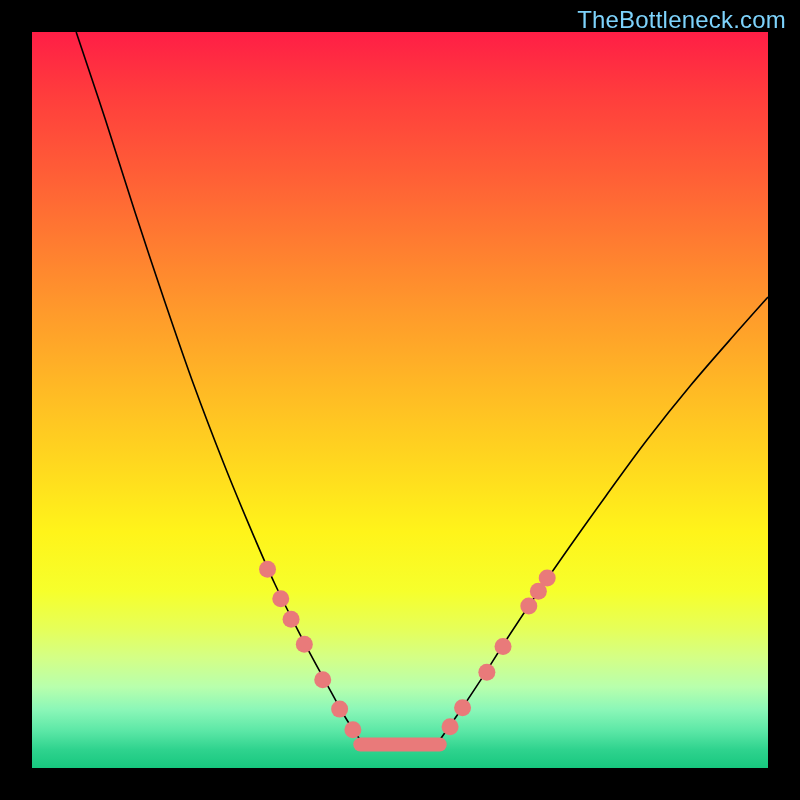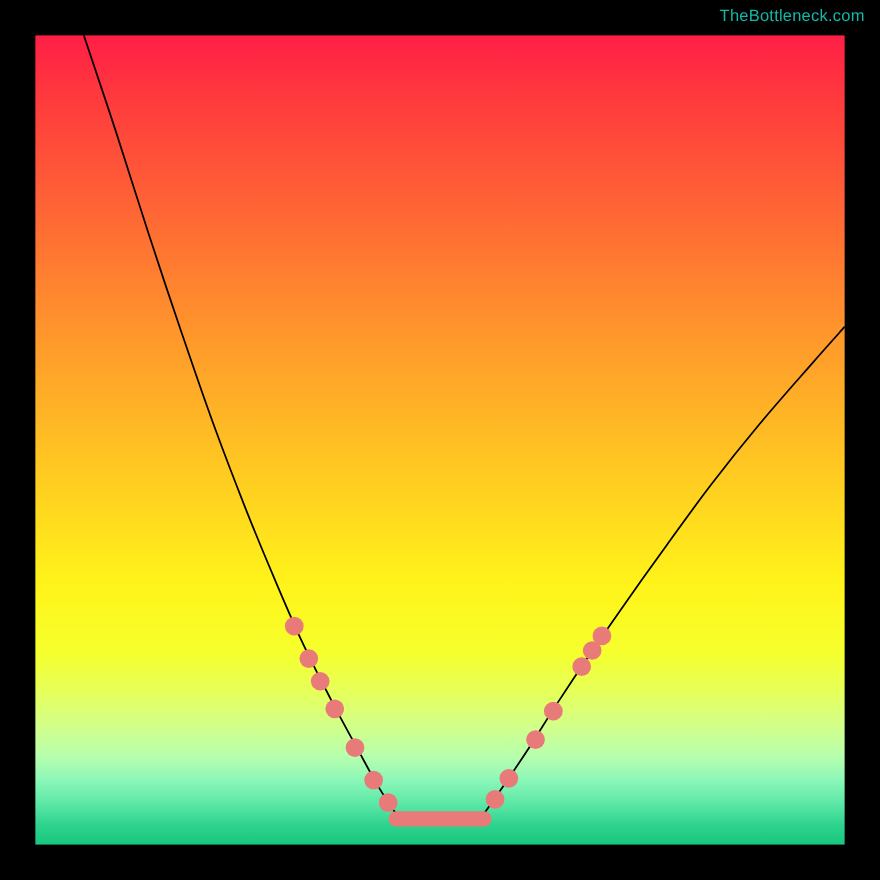--- a/index.html
+++ b/index.html
@@ -47,22 +47,22 @@
       #8cf7b8 92%,
       #5be7a6 95%,
       #2fd38e 97.5%,
       #17c77e 100%
     );
   }
   .watermark {
     position: absolute;
     top: 6px;
     right: 14px;
-    color: #14b8a6;
-    font-size: 15px;
+    color: #7dd3fc;
+    font-size: 24px;
     letter-spacing: 0.2px;
     font-weight: 500;
     user-select: none;
   }
   svg.curves {
     position: absolute;
     left: 0; top: 0;
     width: 736px;
     height: 736px;
     overflow: visible;

